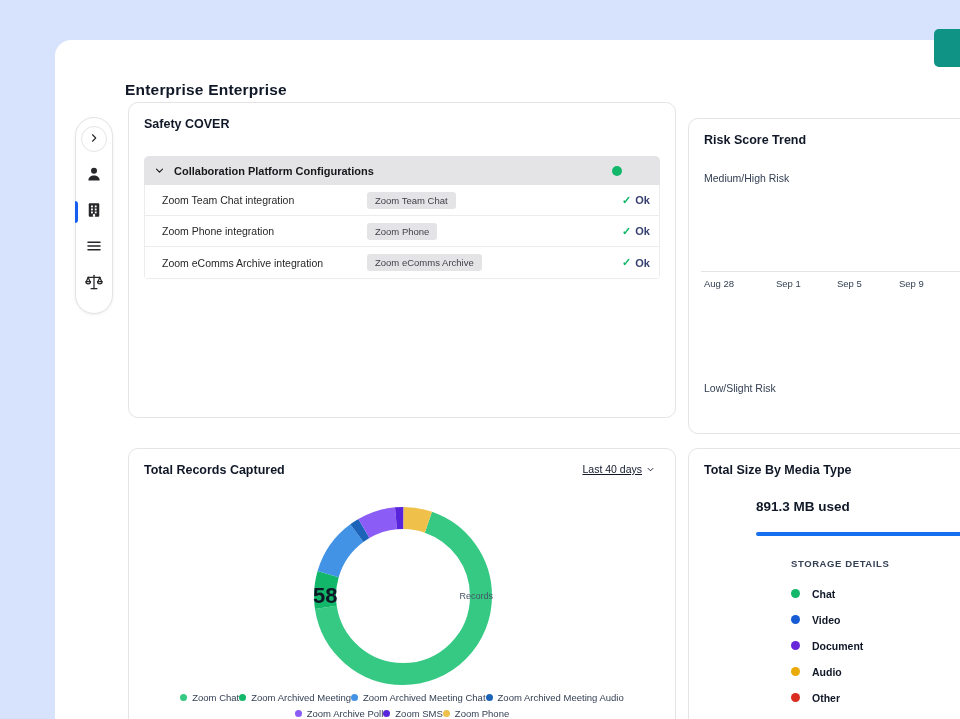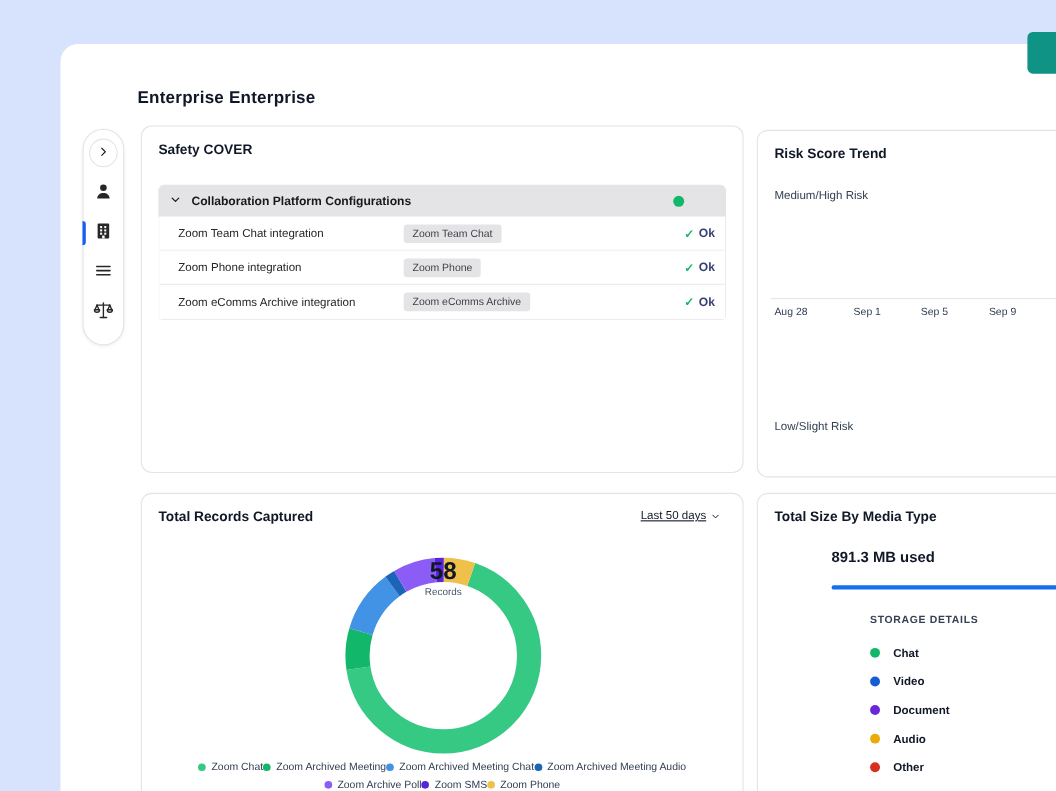--- a/index.html
+++ b/index.html
@@ -16,21 +16,21 @@
              box-shadow:0 1px 3px rgba(16,24,40,.07); z-index:3; }
   .side-btn { width:26px; height:26px; border-radius:50%; border:1px solid #e4e4e7; background:#fff; display:flex;
               align-items:center; justify-content:center; cursor:pointer; }
   .side-item { width:100%; height:24px; display:flex; align-items:center; justify-content:center; position:relative; cursor:pointer; }
   .active-indicator { position:absolute; left:-1px; top:1px; width:3px; height:22px; border-radius:0 3px 3px 0; }
 
   
   .card { position:absolute; background:#fff; border:1px solid #e4e4e7; border-radius:10px; z-index:2; }
   .card h2 { position:absolute; left:15px; top:14px; font-size:12.5px; font-weight:700; color:#101828; }
 
-  .safety { left:128px; top:114px; width:548px; height:316px; }
+  .safety { left:128px; top:102px; width:548px; height:316px; }
   .group { position:absolute; left:15px; top:53px; right:15px; }
   .group-header { height:29px; background:#e4e4e7; border-radius:5px 5px 0 0; display:flex; align-items:center; gap:9px; padding:0 10px; cursor:pointer; }
   .g-label { font-size:11px; font-weight:700; color:#18181b; }
   .g-dot { width:10px; height:10px; border-radius:50%; margin-left:auto; margin-right:28px; }
   .rows { border:1px solid #ececee; border-top:none; border-radius:0 0 4px 4px; }
   .row { height:31px; display:flex; align-items:center; padding:0 9px 0 17px; border-bottom:1px solid #ececee; position:relative; background:#fff; }
   .row:last-child { border-bottom:none; }
   .row-label { font-size:10.5px; color:#27272a; }
   .badge { position:absolute; left:222px; font-size:9.5px; color:#3f3f46; background:#e4e4e7; padding:3px 8px; border-radius:3px; white-space:nowrap; }
   .status { margin-left:auto; font-size:11px; font-weight:600; display:flex; gap:4px; align-items:center; color:#363f72; }
@@ -42,21 +42,21 @@
   .y-bottom { top:263px; }
   .axis { position:absolute; left:12px; right:0; top:152px; height:1px; background:#e4e4e7; }
   .x-label { position:absolute; top:159px; font-size:9.5px; color:#344054; }
   .x0 { left:15px; } .x1 { left:87px; } .x2 { left:148px; } .x3 { left:210px; }
 
   .records { left:128px; top:448px; width:548px; height:310px; }
   .range { position:absolute; right:20px; top:14px; display:flex; align-items:center; gap:4px; background:none; border:none;
            font-size:10.5px; color:#101828; cursor:pointer; font-family:inherit; }
   .range span { text-decoration:underline; }
   .donut-wrap { position:absolute; left:184px; top:57px; width:180px; height:180px; }
-  .donut-center { position:absolute; inset:0; display:flex; flex-direction:column; align-items:center; justify-content:flex-start; gap:1px; }
+  .donut-center { position:absolute; inset:0; display:flex; flex-direction:row; align-items:center; justify-content:space-between; gap:1px; }
   .donut-val { font-size:22px; font-weight:700; color:#101828; }
   .donut-sub { font-size:9px; color:#475467; }
   .legend { position:absolute; left:0; right:0; top:243px; display:flex; flex-direction:column; align-items:center; gap:5px; }
   .legend-row { display:flex; gap:0; }
   .legend-item { display:flex; align-items:center; gap:5px; font-size:9.5px; color:#344054; white-space:nowrap; }
   .l-dot { width:7px; height:7px; border-radius:50%; flex:0 0 auto; }
 
   .storage { left:688px; top:448px; width:300px; height:310px; }
   .used { position:absolute; left:67px; top:50px; font-size:13.5px; font-weight:700; color:#101828; }
   .usage-bar { position:absolute; left:67px; top:83px; width:240px; height:4px; border-radius:2px; }
@@ -177,21 +177,21 @@
     <div class="x-label x0">Aug 28</div>
     <div class="x-label x1">Sep 1</div>
     <div class="x-label x2">Sep 5</div>
     <div class="x-label x3">Sep 9</div>
     <div class="y-label y-bottom">Low/Slight Risk</div>
   </section>
 
   <section class="card records">
     <h2>Total Records Captured</h2>
     <button class="range">
-      <span>Last 50 days</span>
+      <span>Last 40 days</span>
       <svg width="9" height="9" viewBox="0 0 24 24" fill="none" stroke="#101828" stroke-width="2.4" stroke-linecap="round" stroke-linejoin="round">
           <path d="M5.5 9 12 15.5 18.5 9"></path>
         </svg>
     </button>
     <div class="donut-wrap">
       <svg id="donut-svg" width="180" height="180" viewBox="0 0 180 180">
           <circle cx="90" cy="90" r="78" fill="none" stroke="#36c983" stroke-width="22" stroke-dasharray="329.54223628345346 160.54621767655425" stroke-dashoffset="-25.865779514555964" transform="rotate(-90 90 90)"></circle>
           <circle cx="90" cy="90" r="78" fill="none" stroke="#12b76a" stroke-width="22" stroke-dasharray="33.79920372137984 456.28925023862786" stroke-dashoffset="-355.40801579800944" transform="rotate(-90 90 90)"></circle>
           <circle cx="90" cy="90" r="78" fill="none" stroke="#4292e6" stroke-width="22" stroke-dasharray="50.69880558206976 439.38964837793793" stroke-dashoffset="-389.2072195193893" transform="rotate(-90 90 90)"></circle>
           <circle cx="90" cy="90" r="78" fill="none" stroke="#1c64b8" stroke-width="22" stroke-dasharray="8.44980093034496 481.63865302966275" stroke-dashoffset="-439.9060251014591" transform="rotate(-90 90 90)"></circle>

